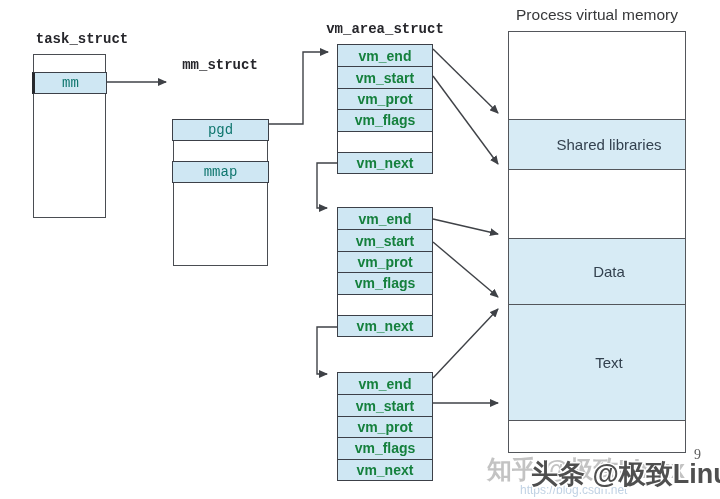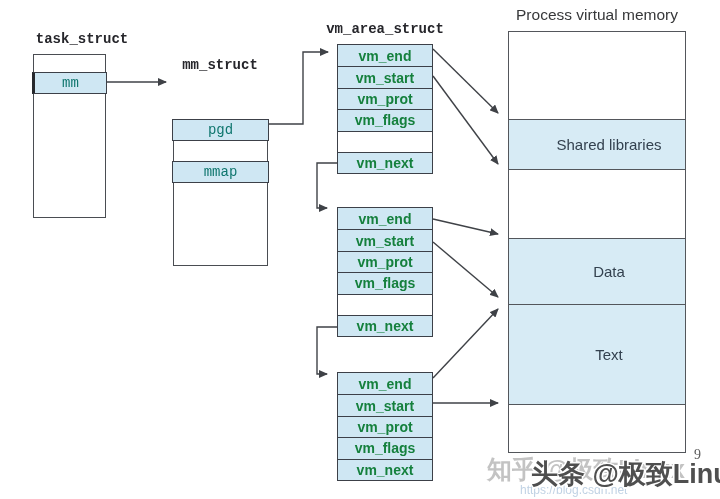--- a/index.html
+++ b/index.html
@@ -109,21 +109,21 @@
     <div class="vma-cell">vm_prot</div>
     <div class="vma-cell">vm_flags</div>
     <div class="vma-cell">vm_next</div>
   </div>
 
   <div class="mem-box">
     <div class="mem-region" style="height:87px;"></div>
     <div class="mem-region filled" style="height:50px;">Shared libraries</div>
     <div class="mem-region" style="height:69px;"></div>
     <div class="mem-region filled" style="height:66px;">Data</div>
-    <div class="mem-region filled" style="height:100px;">Text</div>
+    <div class="mem-region filled" style="height:116px;">Text</div>
     <div class="mem-region" style="flex:1;"></div>
   </div>
 
   <svg id="arrow-layer" width="720" height="499" viewBox="0 0 720 499">
     <defs>
       <marker id="arw" markerWidth="10" markerHeight="8" refX="8" refY="4" orient="auto" markerUnits="userSpaceOnUse">
         <path d="M0,0 L9,4 L0,8 Z" fill="#3f4247"></path>
       </marker>
     </defs>
 

